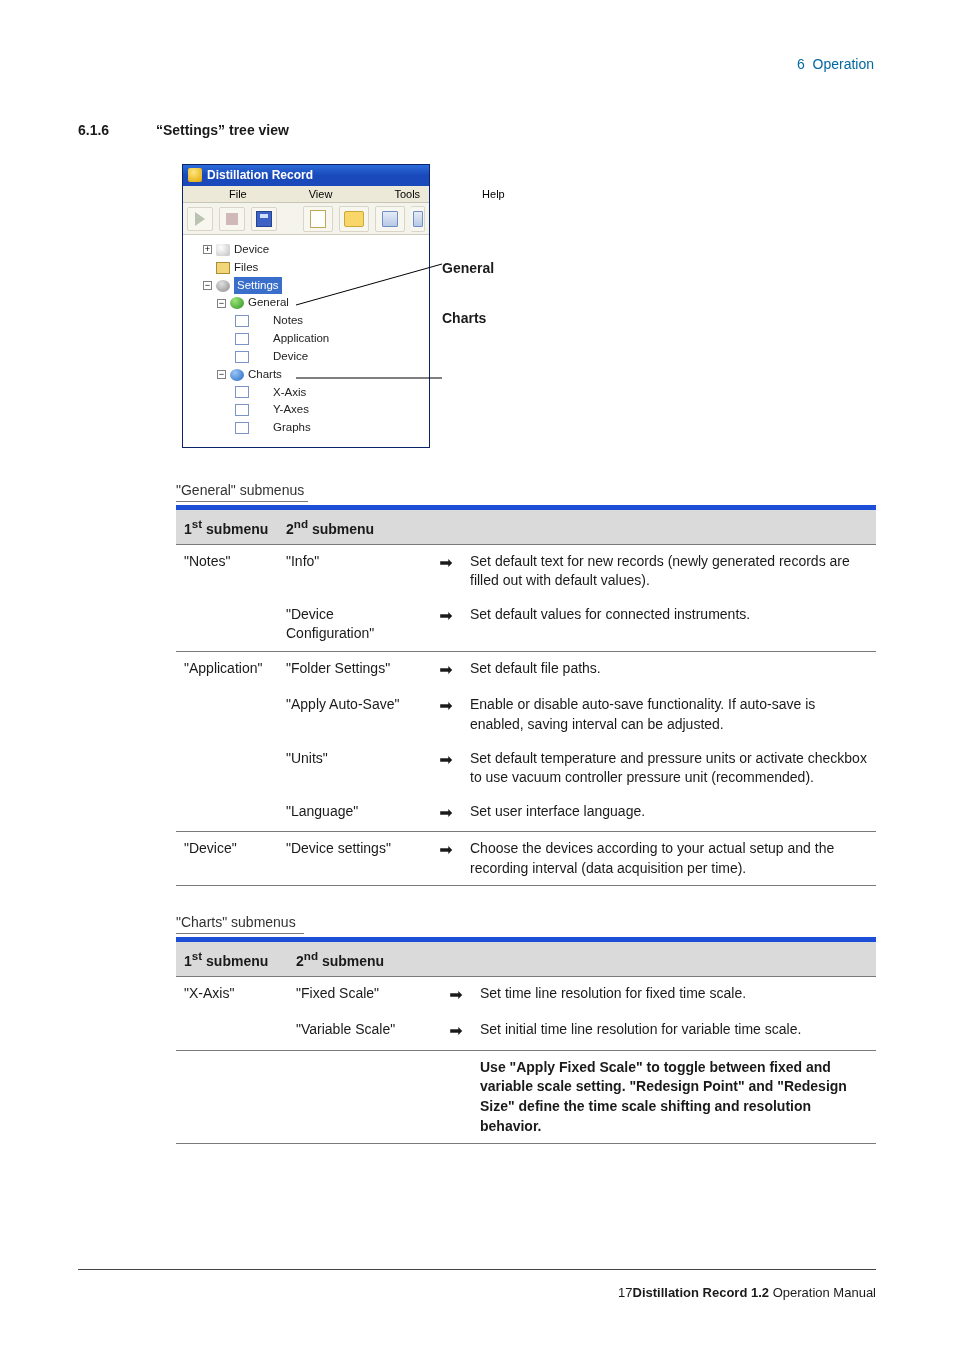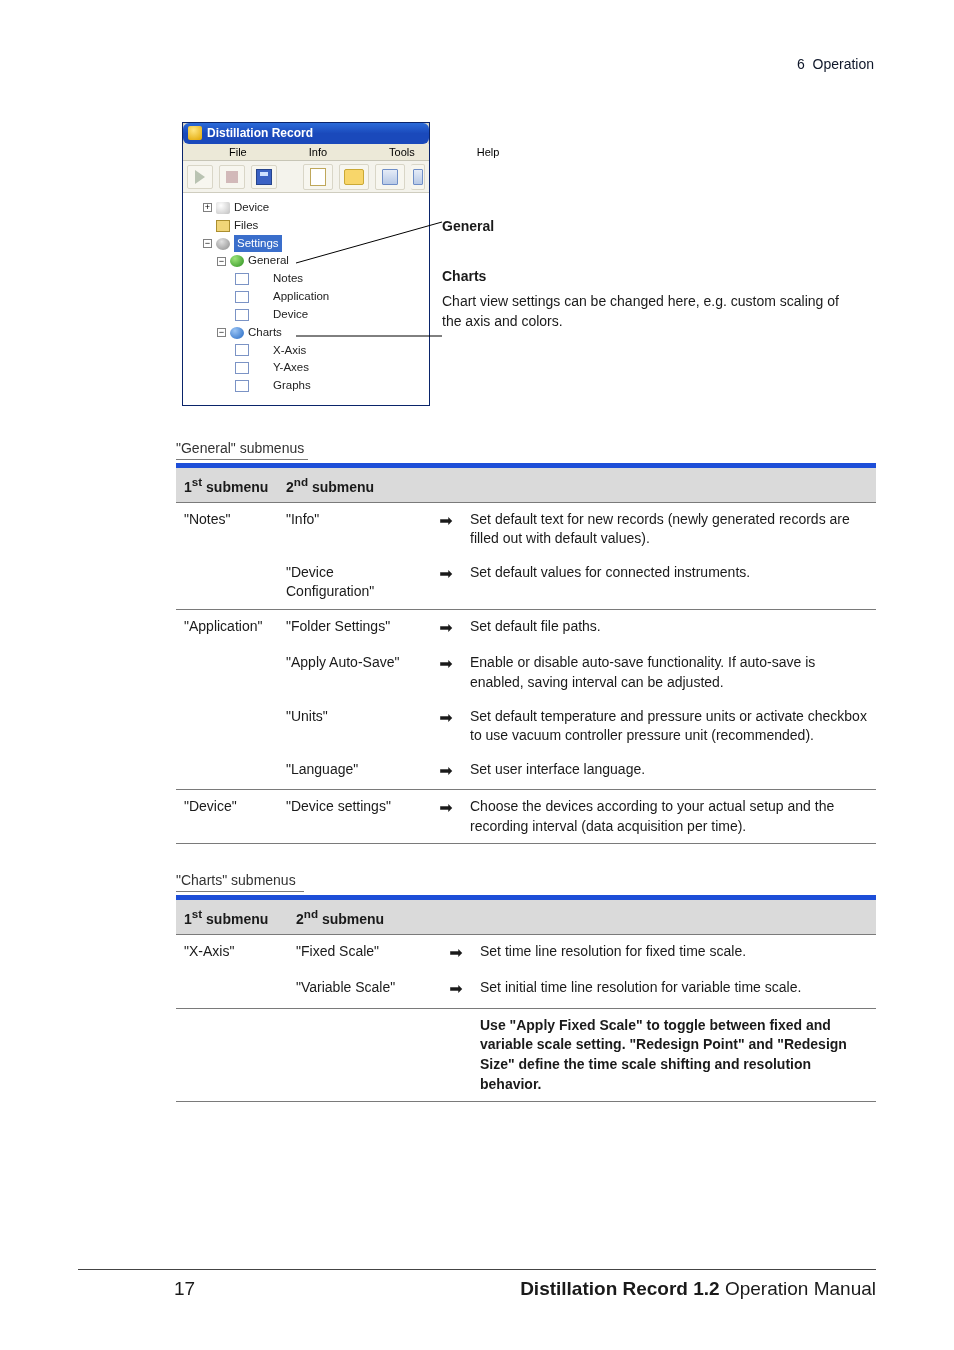--- a/index.html
+++ b/index.html
@@ -14,21 +14,21 @@
   }
   .page {
     padding: 56px 78px 40px 78px;
     position: relative;
     height: 100%;
   }
 
   .header-right {
     text-align: right;
     font-size: 14px;
-    color: #0f172a;
+    color: #0369a1;
     margin-bottom: 50px;
     padding-right: 2px;
   }
 
   .section-num {
     display: inline-block;
     width: 74px;
     font-weight: 700;
     font-size: 14px;
     vertical-align: top;
@@ -58,21 +58,20 @@
   }
   .xp-title {
     background: linear-gradient(#2b6bd9 0%, #1a49bb 50%, #1a49bb 100%);
     color: #fff;
     font-weight: 700;
     padding: 3px 5px 4px 5px;
     display: flex;
     align-items: center;
     gap: 5px;
     font-size: 12px;
-    border-radius: 6px;
   }
   .xp-title .ticon {
     width: 14px; height: 14px;
     background: radial-gradient(circle at 40% 30%, #ffe680, #e0a500);
     border-radius: 2px;
     display: inline-block;
   }
   .xp-menu {
     background: #ece9d8;
     padding: 2px 6px;
@@ -180,47 +179,51 @@
   .note-block .note-body { font-style: italic; line-height:1.45; }
 
   .bold-tip td { font-weight:700; border-top:1px solid #7a7a7a;}
 
   
   hr.footer-rule {
     position:absolute; left:78px; right:78px; bottom:80px;
     border:none; border-top:1px solid #444;
   }
   .footer {
-    position:absolute; left:78px; right:78px; bottom:50px;
-    display:flex; justify-content:space-between; font-size:19px;
+    position:absolute; left:62px; right:78px; bottom:50px;
+    display:flex; justify-content:flex-end; font-size:13px;
   }
   .footer .left { padding-left:96px; }
   .footer .right b { font-weight:700; }
 
 </style>
 </head>
 <body>
 
 <div class="page">
 
   <div class="header-right">
     <span>6</span>&nbsp;&nbsp;<span>Operation</span>
   </div>
 
+  <div>
+    <span class="section-num">6.1.6</span>
+    <span class="section-title">“Settings” tree view</span>
+  </div>
 
   <div class="top-area">
 
     <div class="xp-window">
       <div class="xp-title">
         <span class="ticon"></span>
         <span>Distillation Record</span>
       </div>
       <div class="xp-menu">
         <span>File</span>
-        <span>Info</span>
+        <span>View</span>
         <span>Tools</span>
         <span>Help</span>
       </div>
       <div class="xp-toolbar">
         <div class="tb-btn">
             <span class="tri-play"></span>
           </div>
         <div class="tb-btn">
             <span class="sq-stop"></span>
           </div>
@@ -297,21 +300,20 @@
     <div class="callouts">
       <svg class="lead-svg" viewBox="0 0 146 280">
         <line x1="0" y1="141" x2="146" y2="100" stroke="#000" stroke-width="1"></line>
         <line x1="0" y1="214" x2="146" y2="214" stroke="#000" stroke-width="1"></line>
       </svg>
       <div class="block">
         <h4>General</h4>
       </div>
       <div class="block">
         <h4>Charts</h4>
-        <div>Chart view settings can be changed here, e.g. custom scaling of the axis and colors.</div>
       </div>
     </div>
   </div>
 
   <div class="tbl-wrap">
     <span class="tbl-caption">"General" submenus</span>
     <table class="sub">
       <thead>
         <tr>
           <th class="col1"><span>1</span><sup>st</sup><span> submenu</span></th>

